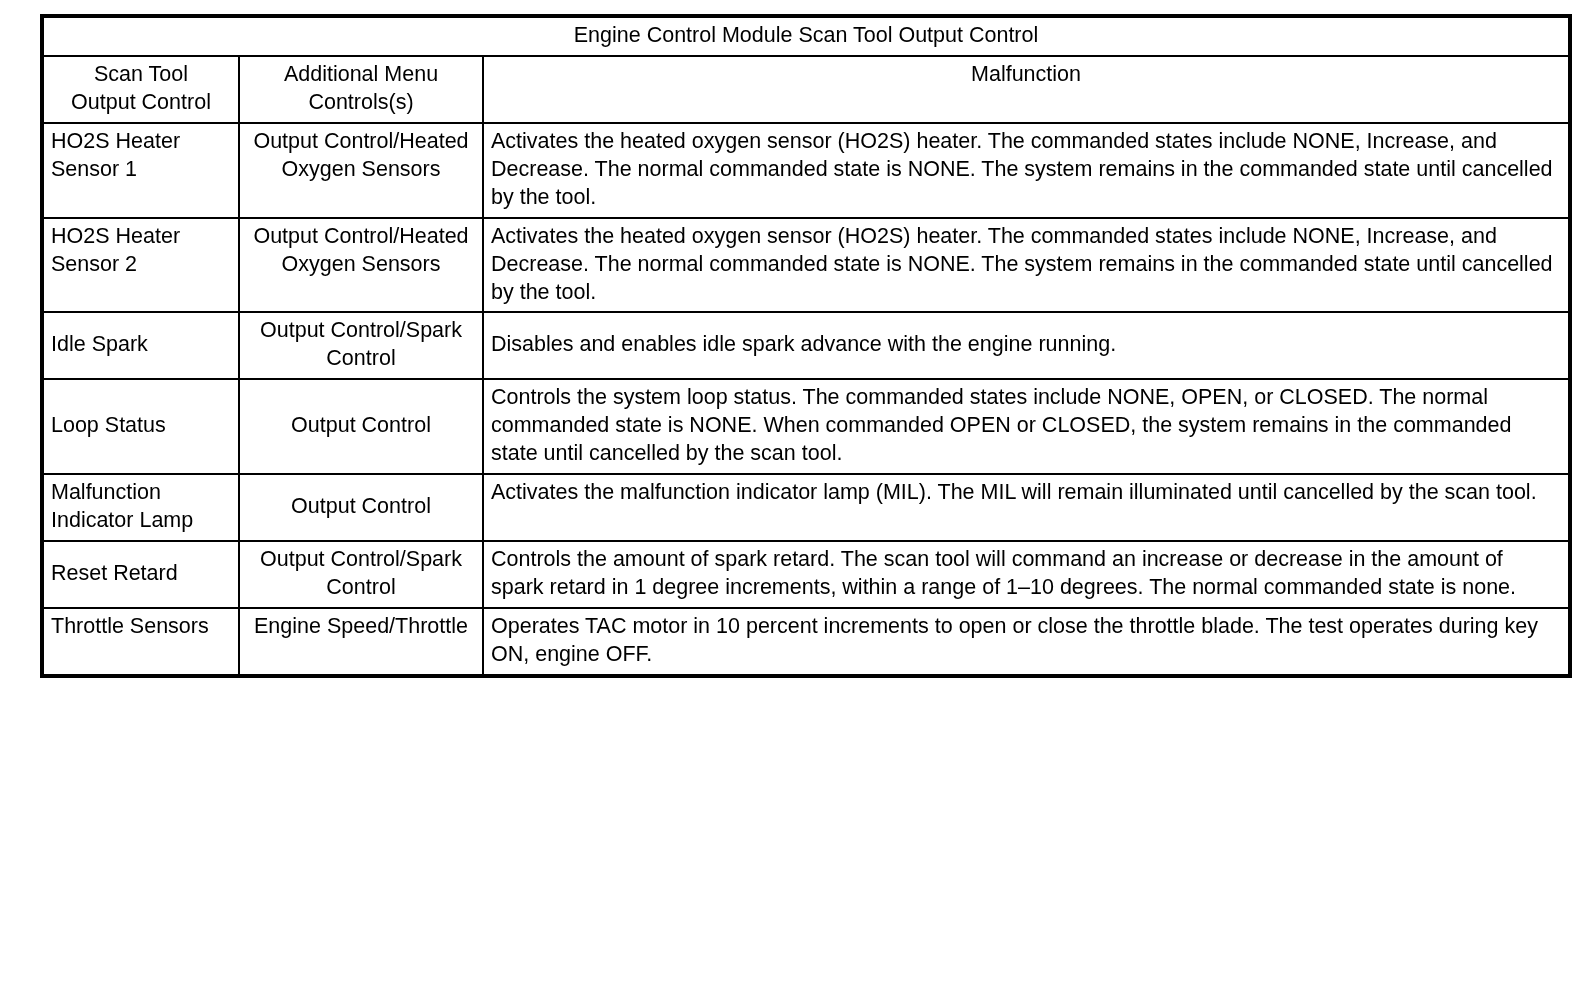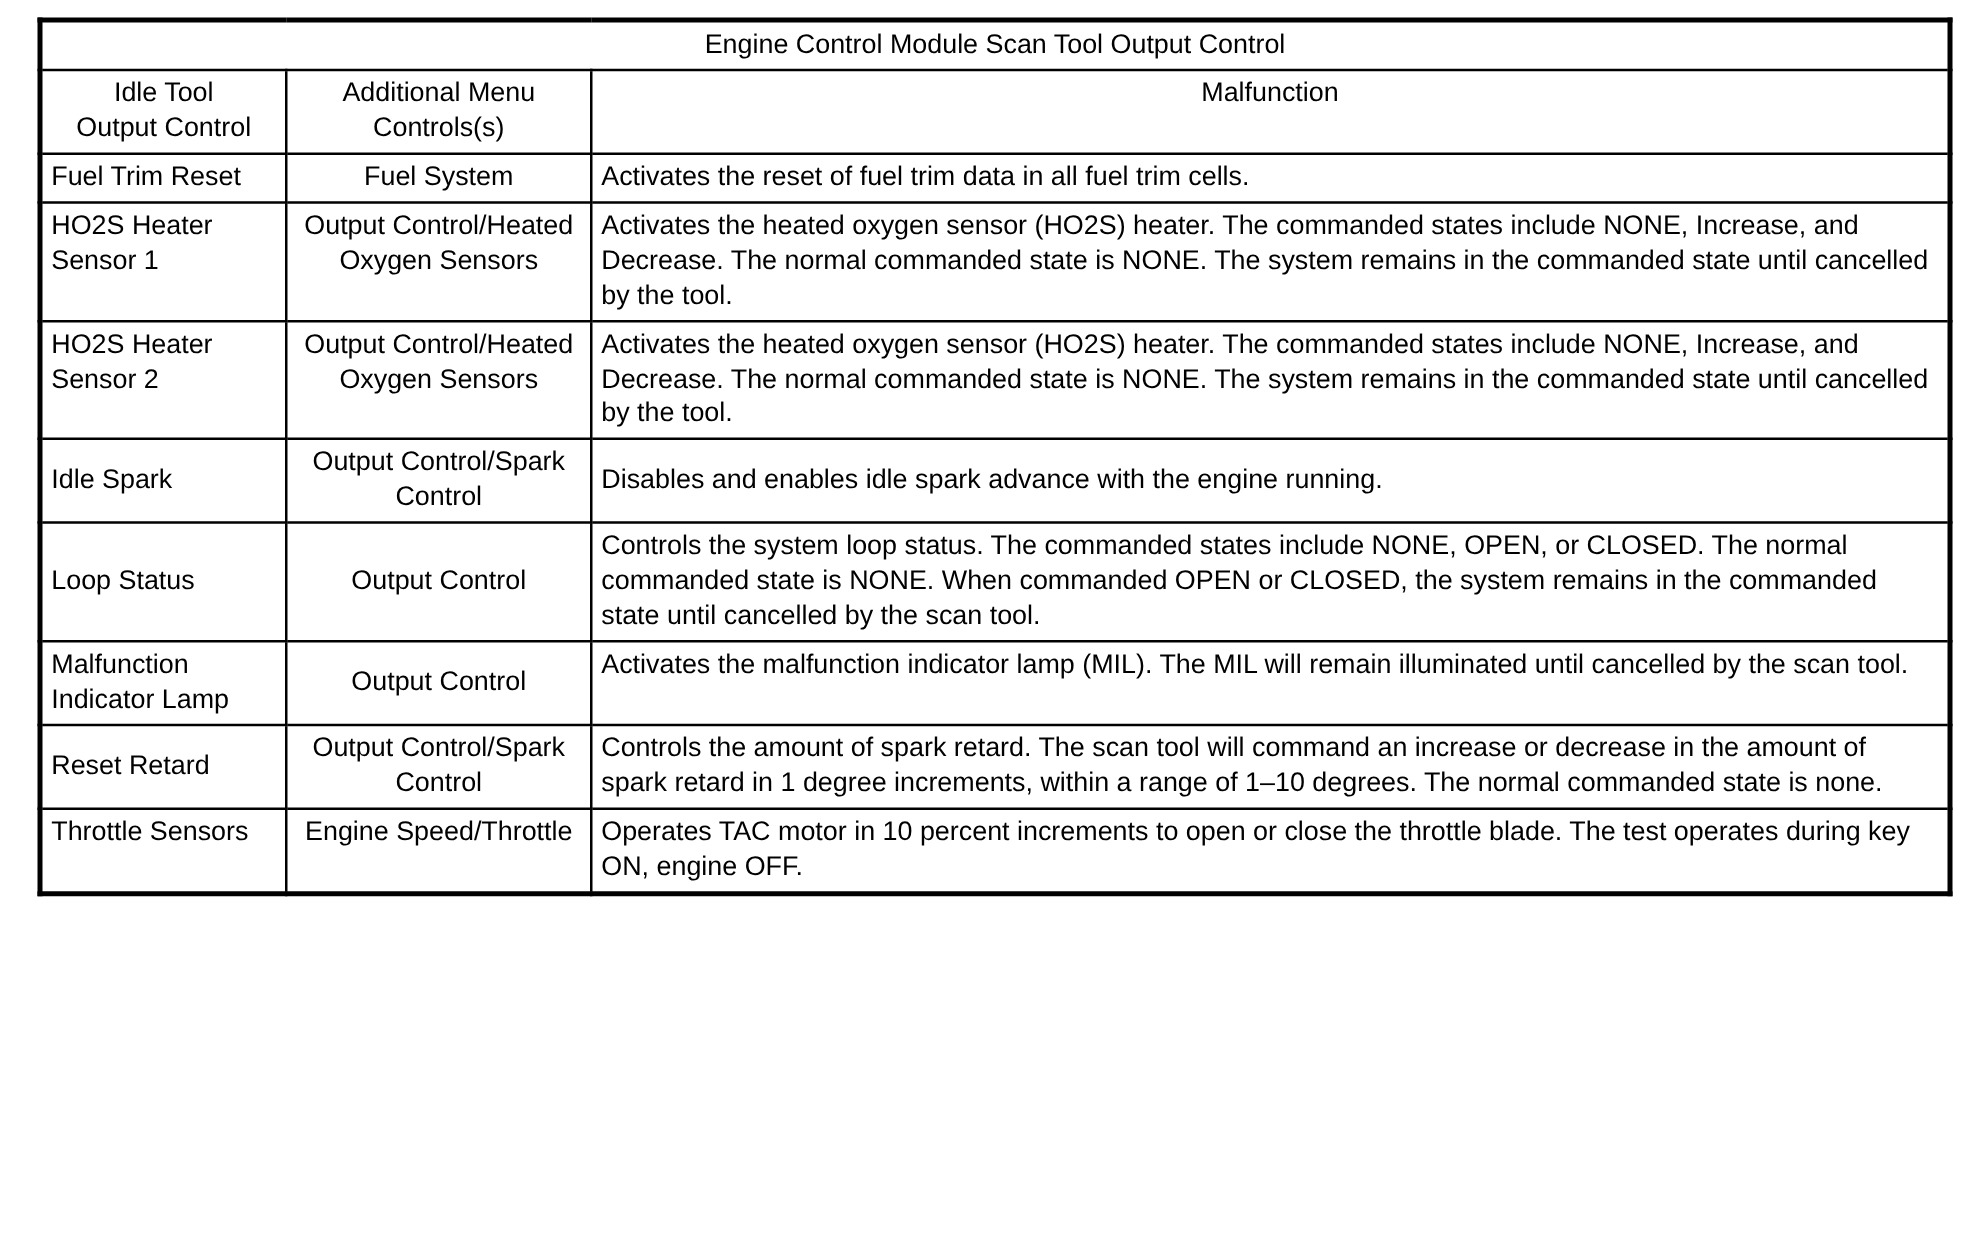--- a/index.html
+++ b/index.html
@@ -10,21 +10,21 @@
   body {
     width: 1584px;
     height: 996px;
     font-family: "Liberation Sans", sans-serif;
     color: #000000;
   }
   .page {
     width: 1584px;
     height: 996px;
     box-sizing: border-box;
-    padding: 14px 26px 14px 30px;
+    padding: 14px 26px 14px 40px;
   }
   table.spec {
     border-collapse: collapse;
     width: 1532px;
     table-layout: fixed;
     border: 4px solid #000;
   }
   table.spec td, table.spec th {
     border: 2px solid #000;
     vertical-align: top;
@@ -85,35 +85,30 @@
       <col class="col-a">
       <col class="col-b">
       <col class="col-c">
     </colgroup>
     <tbody>
       <tr>
         <td class="title-cell" colspan="3">Engine Control Module Scan Tool Output Control</td>
       </tr>
       <tr>
         <td class="head-cell">
-          <div>Idle Tool</div>
+          <div>Scan Tool</div>
           <div>Output Control</div>
         </td>
         <td class="head-cell">
           <div>Additional Menu</div>
           <div>Controls(s)</div>
         </td>
         <td class="head-cell">Malfunction</td>
       </tr>
 
-      <tr>
-        <td class="c1">Fuel Trim Reset</td>
-        <td class="c2">Fuel System</td>
-        <td class="c3">Activates the reset of fuel trim data in all fuel trim cells.</td>
-      </tr>
 
       <tr class="rowtall">
         <td class="c1">HO2S Heater Sensor 1</td>
         <td class="c2">Output Control/Heated Oxygen Sensors</td>
         <td class="c3">Activates the heated oxygen sensor (HO2S) heater. The commanded states include NONE, Increase, and Decrease. The normal commanded state is NONE. The system remains in the commanded state until cancelled by the tool.</td>
       </tr>
 
       <tr class="rowtall">
         <td class="c1">HO2S Heater Sensor 2</td>
         <td class="c2">Output Control/Heated Oxygen Sensors</td>

